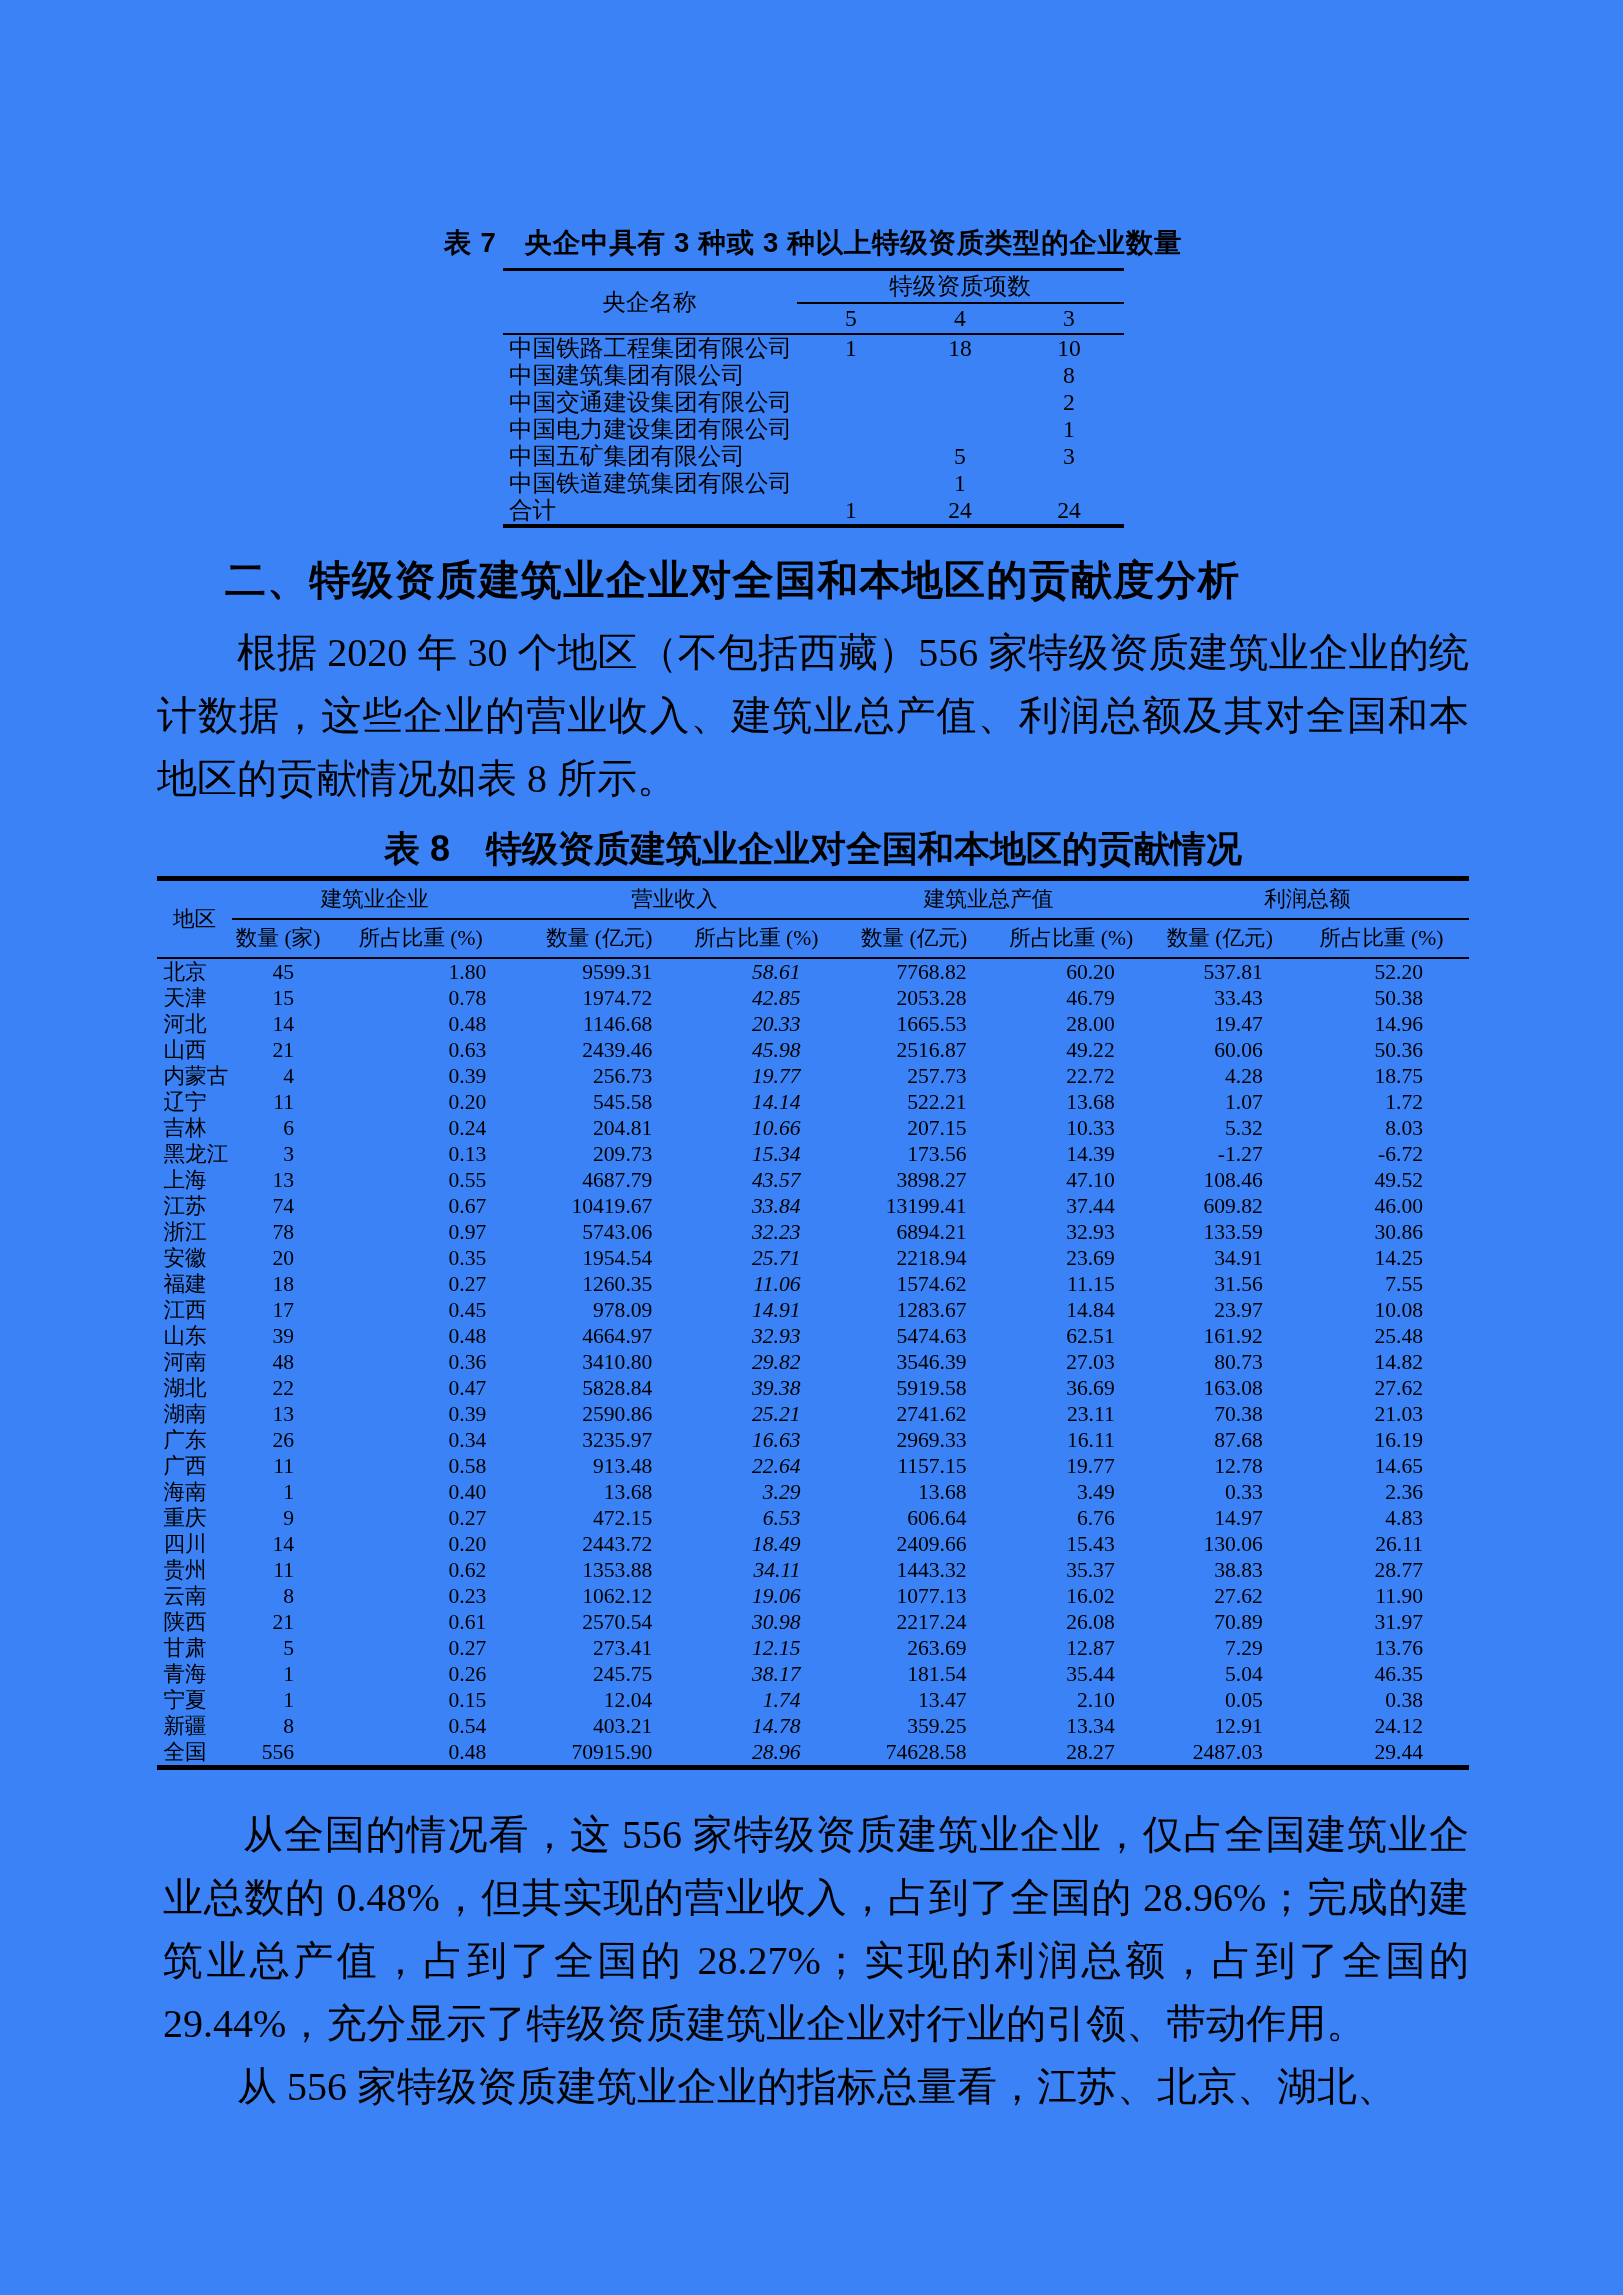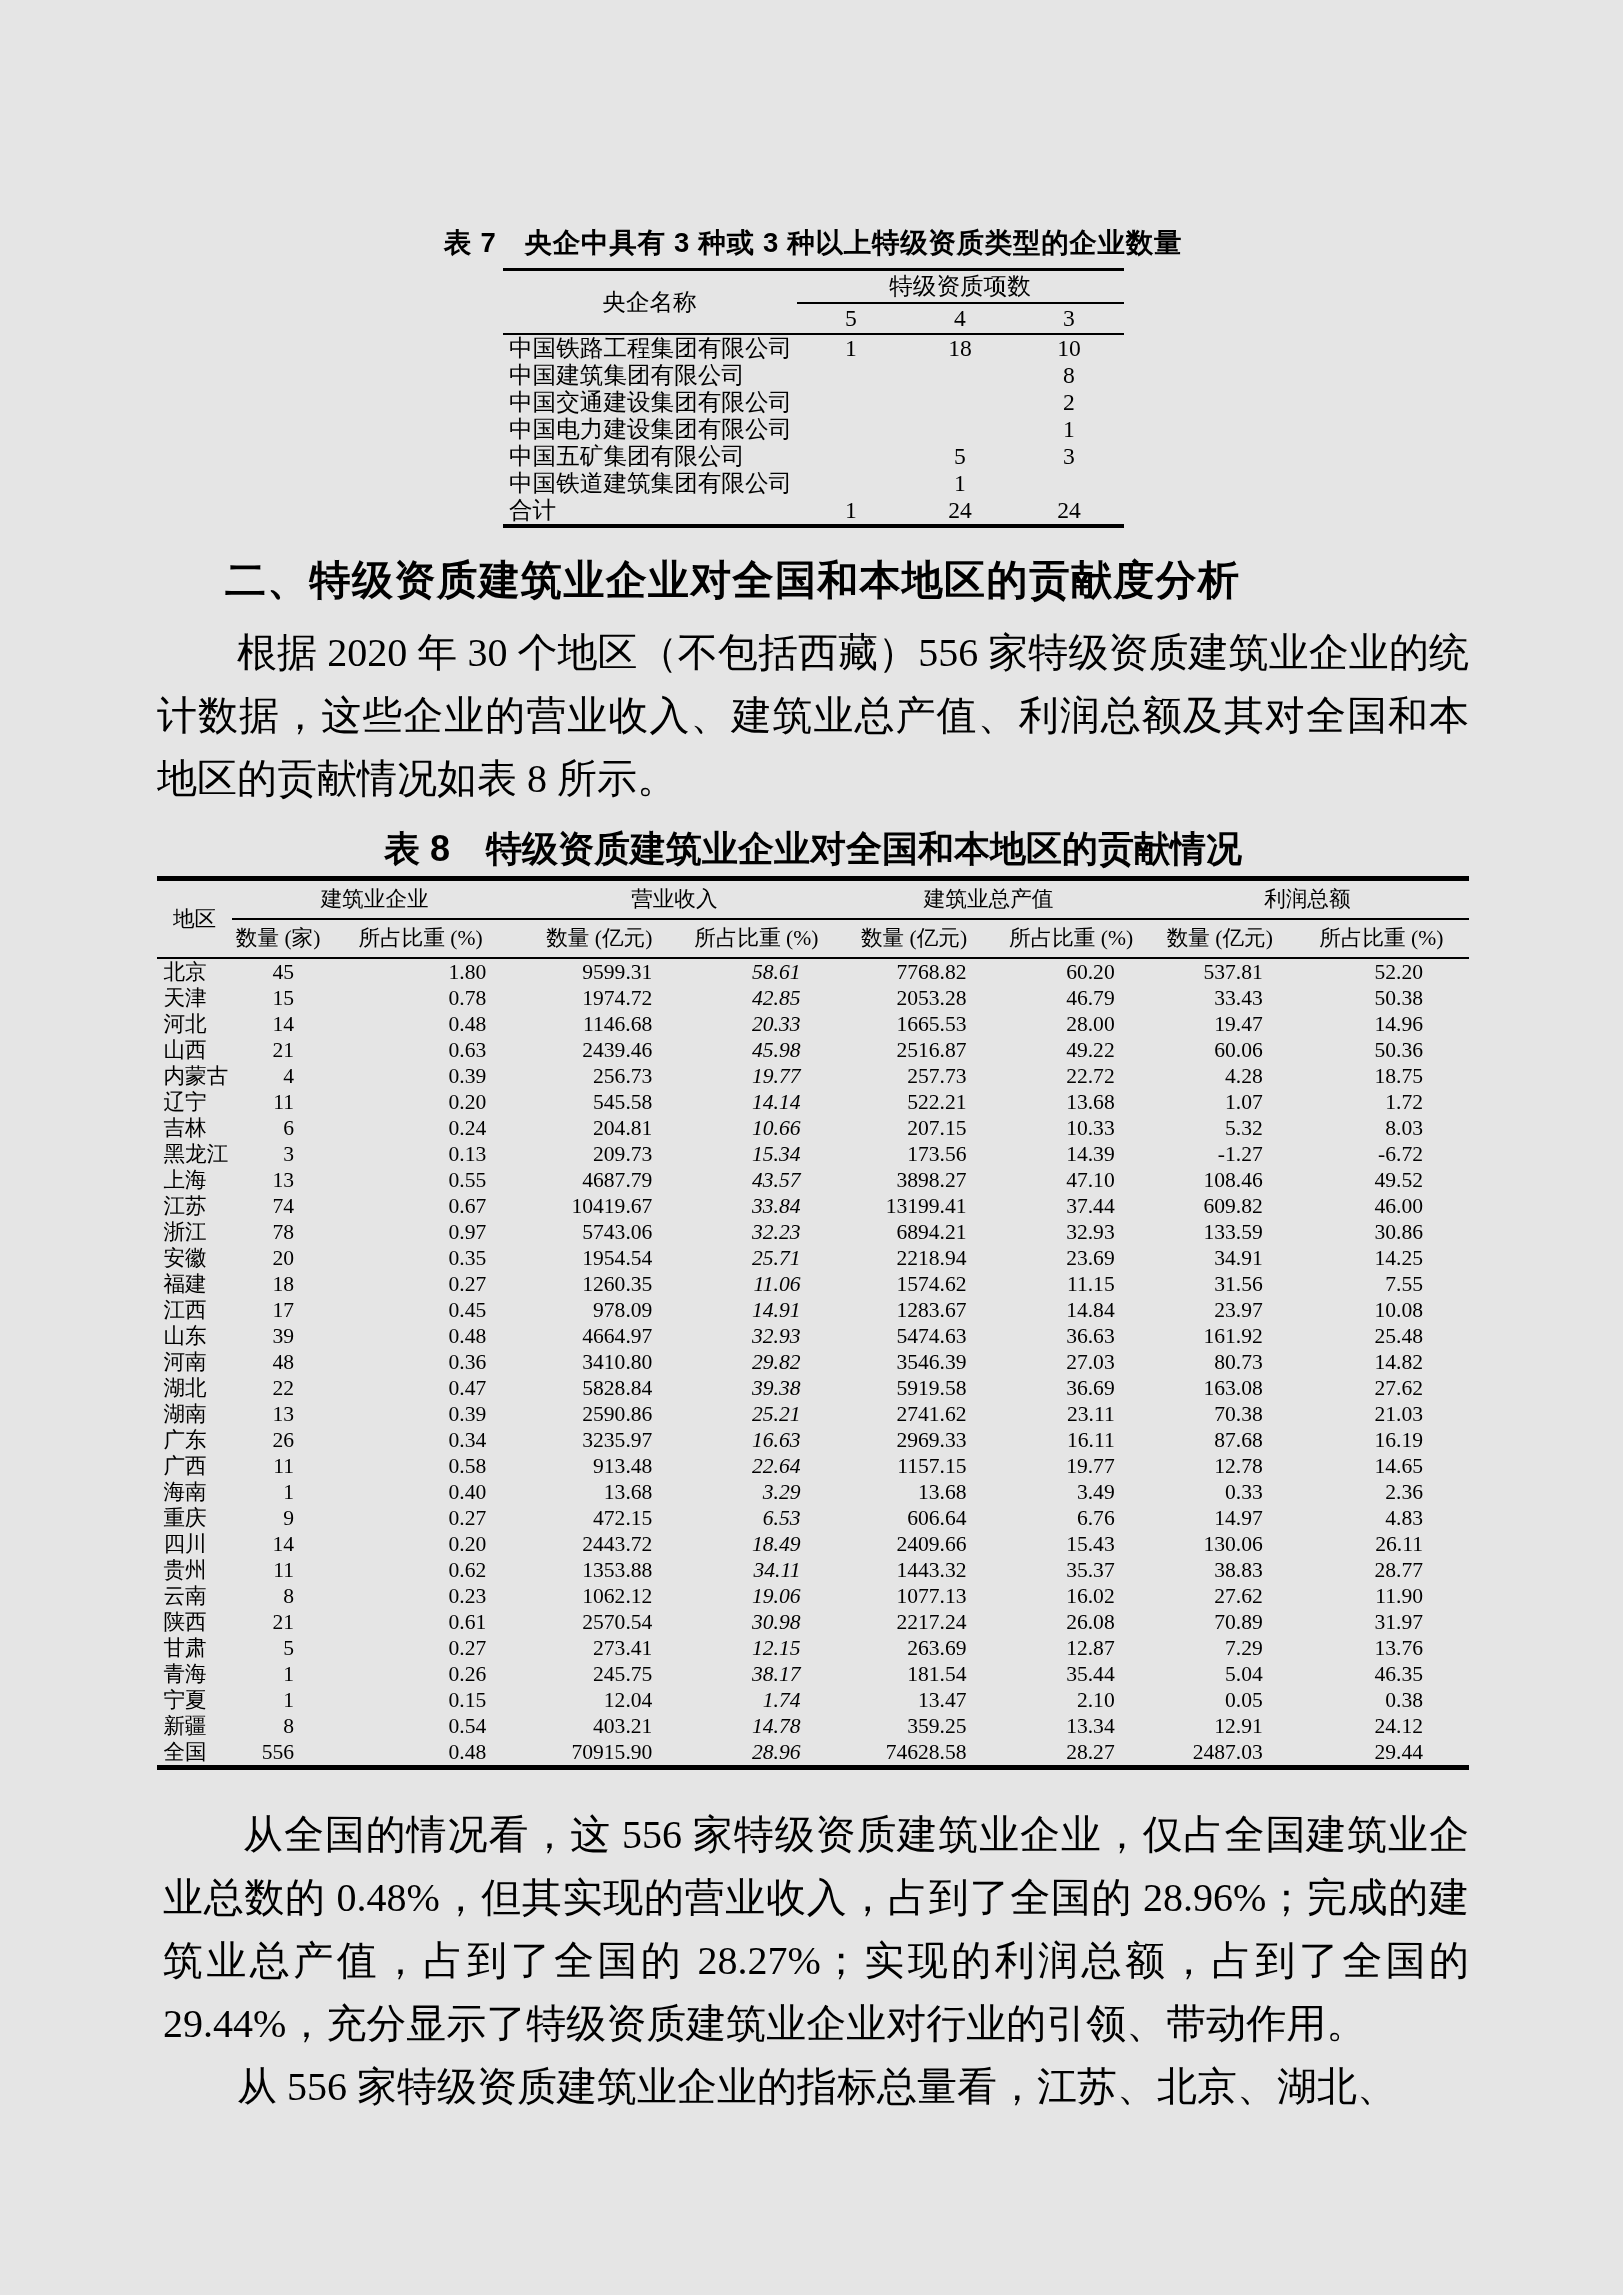--- a/index.html
+++ b/index.html
@@ -1,20 +1,20 @@
 <!DOCTYPE html>
 <html lang="zh" style="font-size:10.5px"><head>
 <meta charset="utf-8">
 <style>
   html,body { margin:0; padding:0; background:#888; }
   .page {
     position:relative;
     width:1623px; height:2295px;
     margin:0 auto;
-    background:#e5e5e5;
+    background:#3b82f6;
     color:#000000;
     font-family:"Liberation Serif","DejaVu Serif",serif;
     box-sizing:border-box;
     padding:226px 154px 0 157px;
     overflow:hidden;
   }
   
   table { border-collapse:collapse; table-layout:fixed; }
   th, td { padding:0; font-weight:normal; }
 
@@ -375,21 +375,21 @@
           <td class="t8-num">10.08</td>
         </tr>
 
         <tr>
           <td class="t8-region">山东</td>
           <td class="t8-num">39</td>
           <td class="t8-num">0.48</td>
           <td class="t8-num">4664.97</td>
           <td class="t8-num">32.93</td>
           <td class="t8-num">5474.63</td>
-          <td class="t8-num">36.63</td>
+          <td class="t8-num">62.51</td>
           <td class="t8-num">161.92</td>
           <td class="t8-num">25.48</td>
         </tr>
 
         <tr>
           <td class="t8-region">河南</td>
           <td class="t8-num">48</td>
           <td class="t8-num">0.36</td>
           <td class="t8-num">3410.80</td>
           <td class="t8-num">29.82</td>

